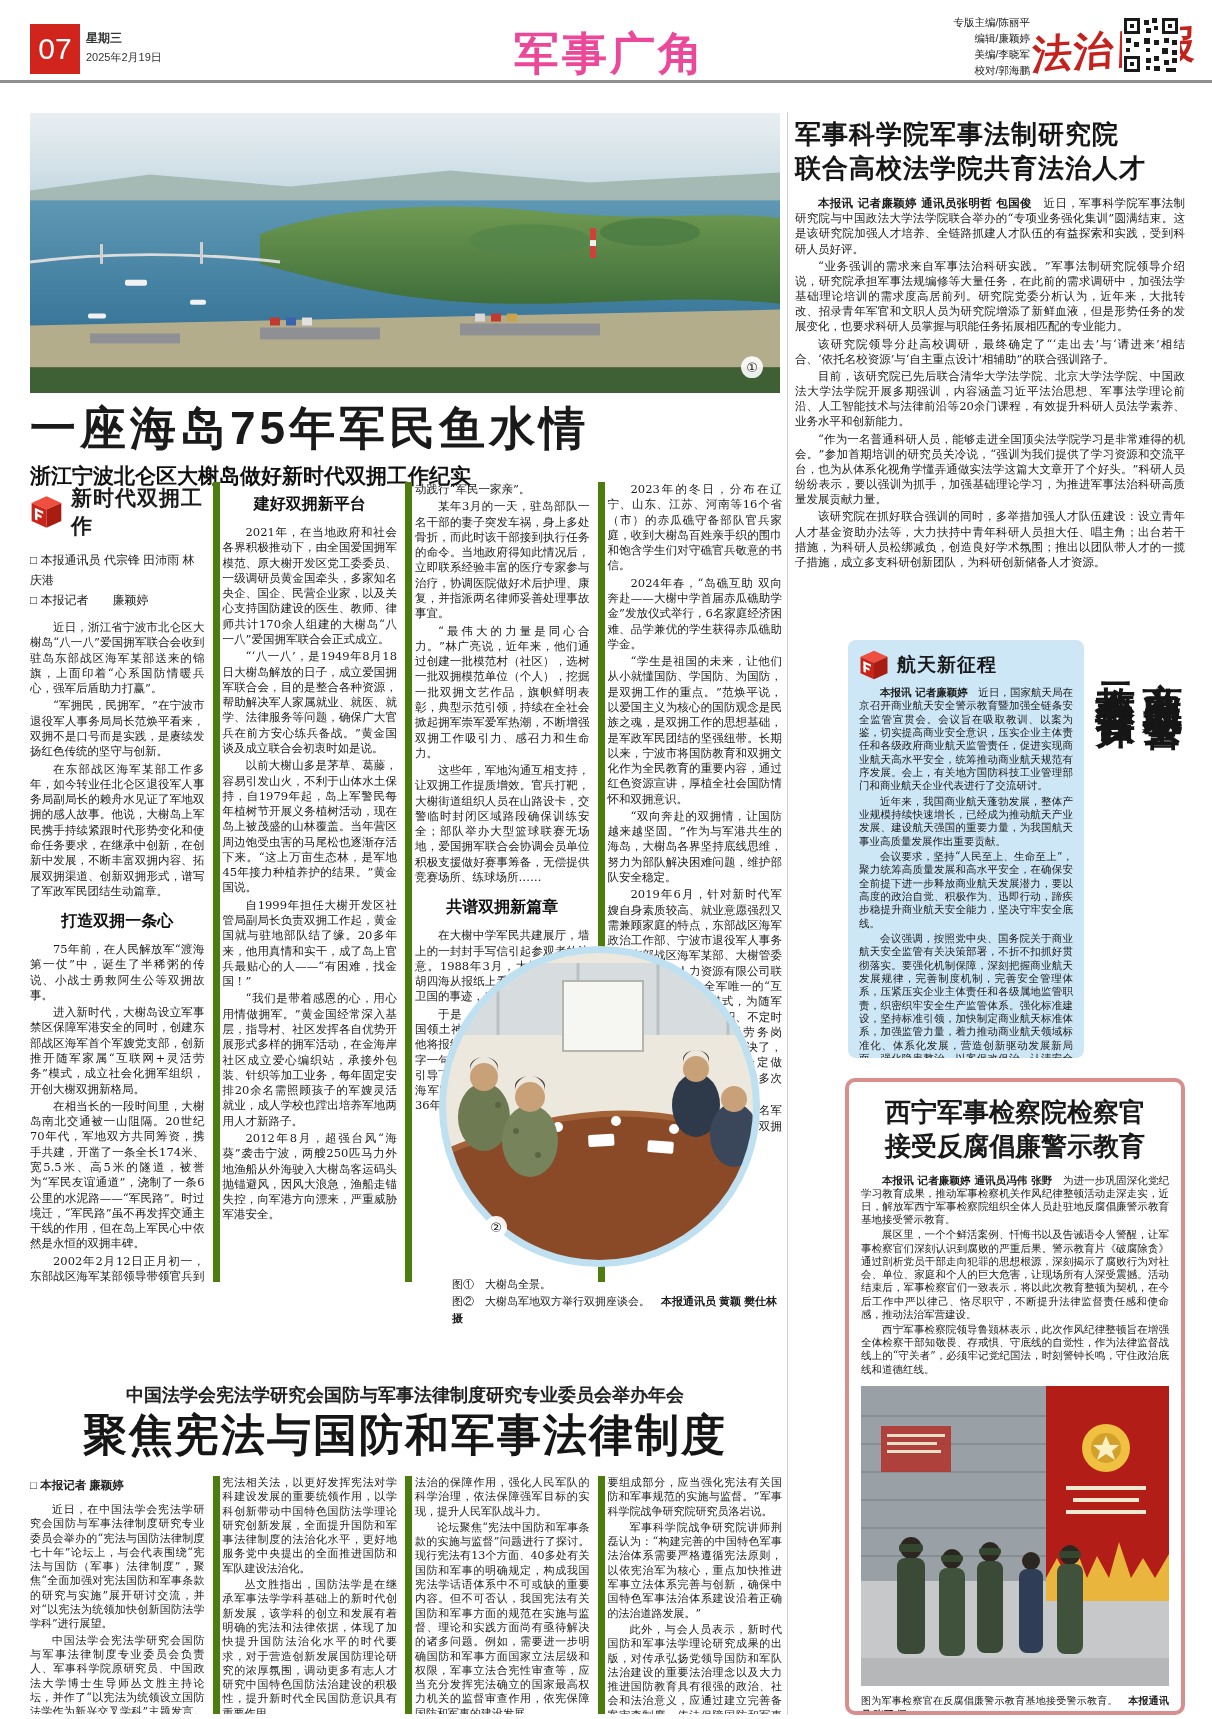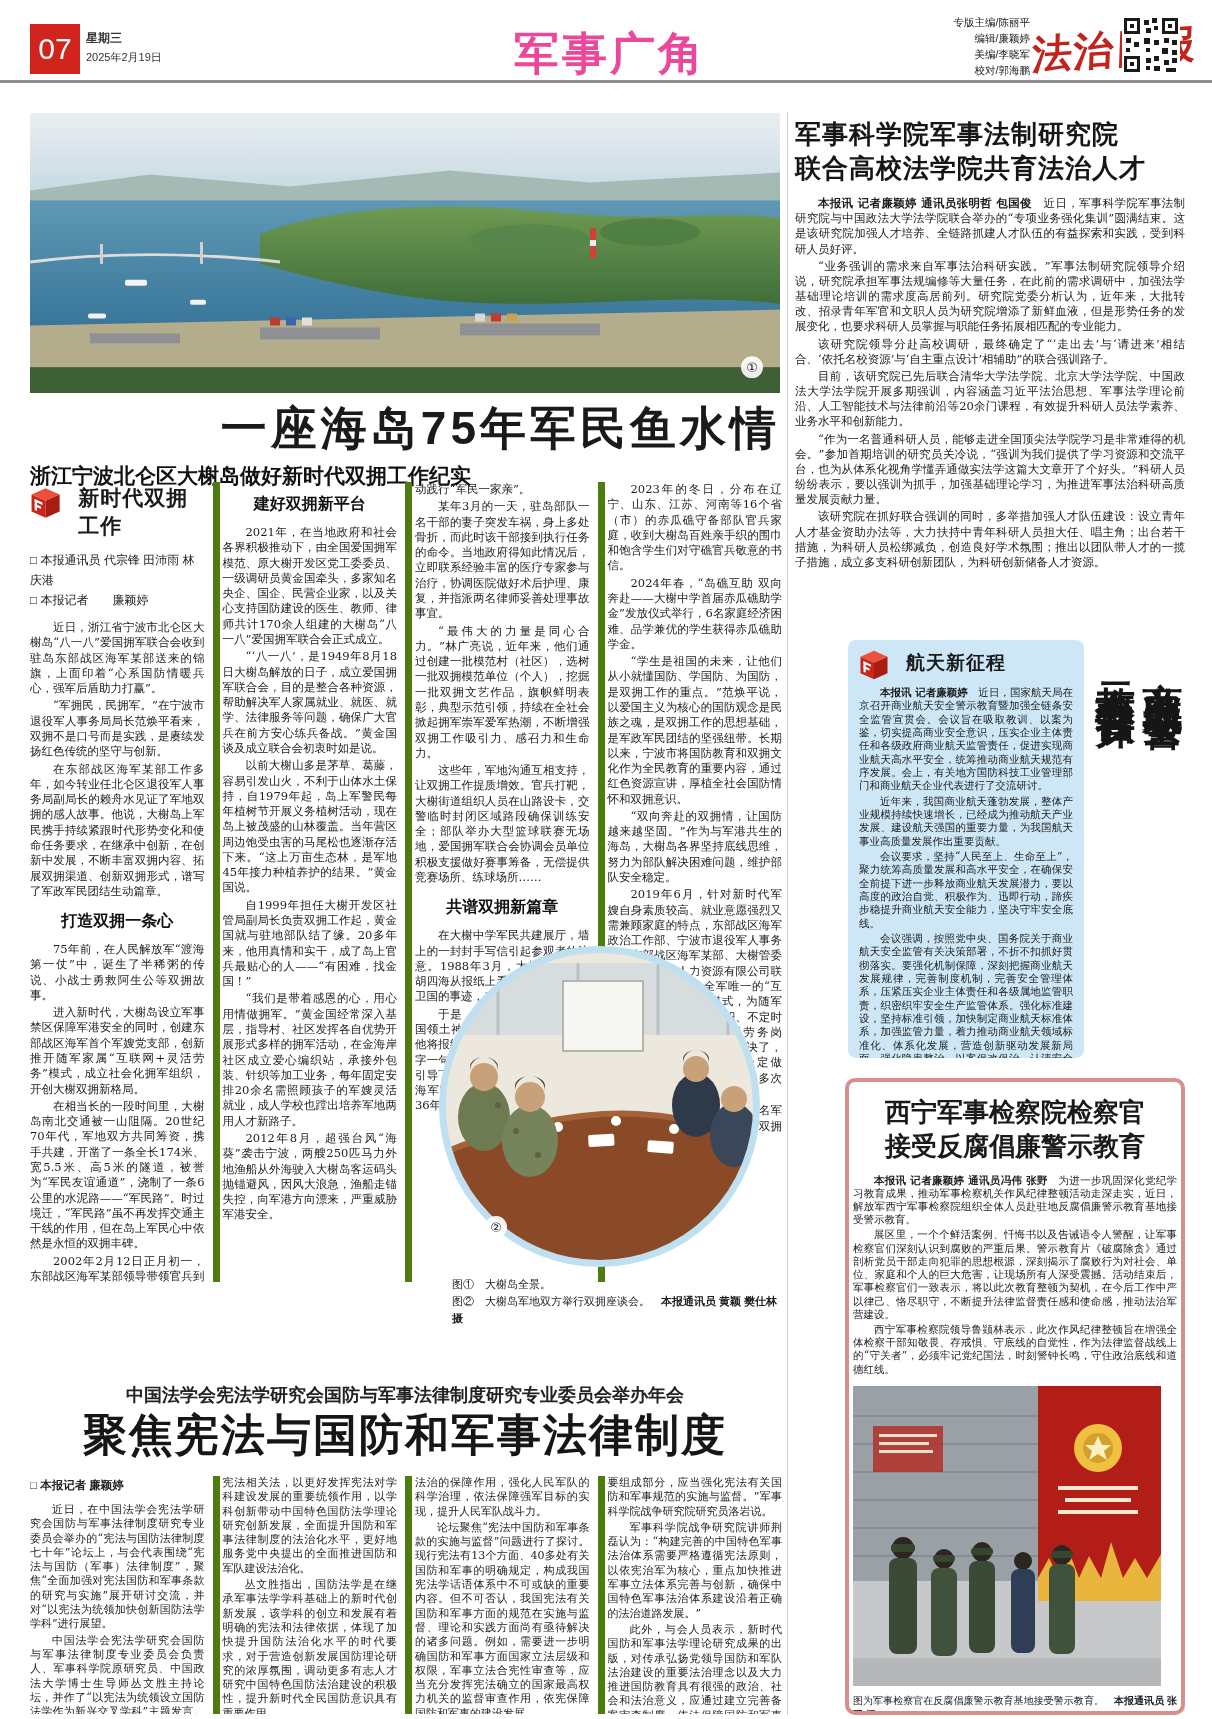--- a/index.html
+++ b/index.html
@@ -13,31 +13,31 @@
   .mh-date{left:86px;top:50px;font-size:11px;color:#333}
   .mh-title{left:440px;top:24px;width:340px;text-align:center;font-size:45px;font-weight:800;
             color:#ec4899;letter-spacing:3px}
   .mh-credits{left:880px;top:14px;width:150px;text-align:right;font-size:10.5px;line-height:16px;color:#222}
   .mh-paper{left:1032px;top:22px;font-size:40px;font-weight:800;color:#c4221c;
             font-family:"DejaVu Serif",serif;transform:rotate(-4deg) skewX(-6deg);letter-spacing:1px}
   .mh-rule{left:0;top:80px;width:1212px;height:3px;background:#8f8f8f}
   .div-v{left:787px;top:112px;width:1px;height:1603px;background:#cfcfcf}
   
   .photo-main{left:30px;top:113px;width:750px;height:280px}
-  .h1-main{left:30px;top:398px;width:750px;text-align:right;font-size:46px;font-weight:600;
+  .h1-main{left:30px;top:398px;width:750px;text-align:left;font-size:46px;font-weight:600;
            color:#1a1a1a;letter-spacing:4px}
   .h2-main{left:30px;top:462px;width:750px;font-size:21px;font-weight:700;color:#111}
   .cols{left:30px;top:482px;width:752px;height:800px;display:flex;overflow:hidden}
   .col{width:176px;overflow:hidden}
   .col+.col{margin-left:8px;border-left:7px solid #4d7c0f;padding-left:3px}
   p.body{font-family:"DejaVu Serif","Liberation Serif",serif;font-size:11.5px;line-height:1.33;
          text-align:justify;text-indent:2em;margin:0 0 2px;color:#1b1b1b}
   p.noindent{text-indent:0}
   h4.colhead{text-align:center;font-size:16px;font-weight:700;margin:12px 0 10px;color:#111}
-  .tagrow{display:flex;gap:17px;margin:2px 0 10px}
+  .tagrow{display:flex;align-items:center;gap:8px;margin:2px 0 10px}
   .tagrow .tagtxt{font-size:21px;font-weight:800;color:#1a1a1a;letter-spacing:1px}
   .bylines{margin:0 0 10px}
   .bylines div{font-size:12px;font-weight:400;color:#222;line-height:20px}
   .photo-circle{left:438px;top:945px;width:323px;height:323px}
   .caps{left:452px;top:1276px;width:328px;font-family:"DejaVu Serif",serif;font-size:11px;line-height:17px;color:#222}
   .caps b{font-family:"Liberation Sans",sans-serif}
   
   .f-kicker{left:30px;top:1383px;width:750px;text-align:center;font-size:18px;font-weight:700;color:#222}
   .f-head{left:30px;top:1406px;width:750px;text-align:center;font-size:44px;font-weight:700;
           color:#161616;letter-spacing:2px}
@@ -51,21 +51,21 @@
   .r-body{left:795px;top:196px;width:390px;height:436px;overflow:hidden}
   .r-body p.body{font-size:11.5px;line-height:1.32}
   .bluebox{left:848px;top:640px;width:236px;height:418px;background:#cde7f6;border-radius:8px;
            padding:10px 11px;box-sizing:border-box;overflow:hidden}
   .bluebox .tagrow{margin:0 0 6px}
   .bluebox .tagtxt{font-size:19px}
   .bluebox p.body{font-size:10.5px;line-height:1.27;background:transparent}
   .v-head{left:1090px;top:650px;width:96px;height:420px;writing-mode:vertical-rl;
           font-size:40px;font-weight:700;color:#161616;line-height:1.18;letter-spacing:5px}
   .redbox{left:845px;top:1078px;width:340px;height:637px;border:4px solid #d98e8e;border-radius:10px;
-          box-sizing:border-box;padding:10px 4px;overflow:hidden}
+          box-sizing:border-box;padding:10px 12px;overflow:hidden}
   .redbox h3{margin:4px 0 10px;text-align:center;font-size:26px;font-weight:600;color:#1a1a1a;line-height:1.3}
   .redbox p.body{font-size:10.5px;line-height:1.26}
   .photo-visit{width:308px;height:300px;margin:8px 0 4px}
   .r-cap{font-family:"DejaVu Serif",serif;font-size:10px;line-height:14px;color:#222;text-align:justify}
   .r-cap b{font-family:"Liberation Sans",sans-serif}
 </style>
 </head>
 <body>
 
 <div class="abs pagebox">07</div>

